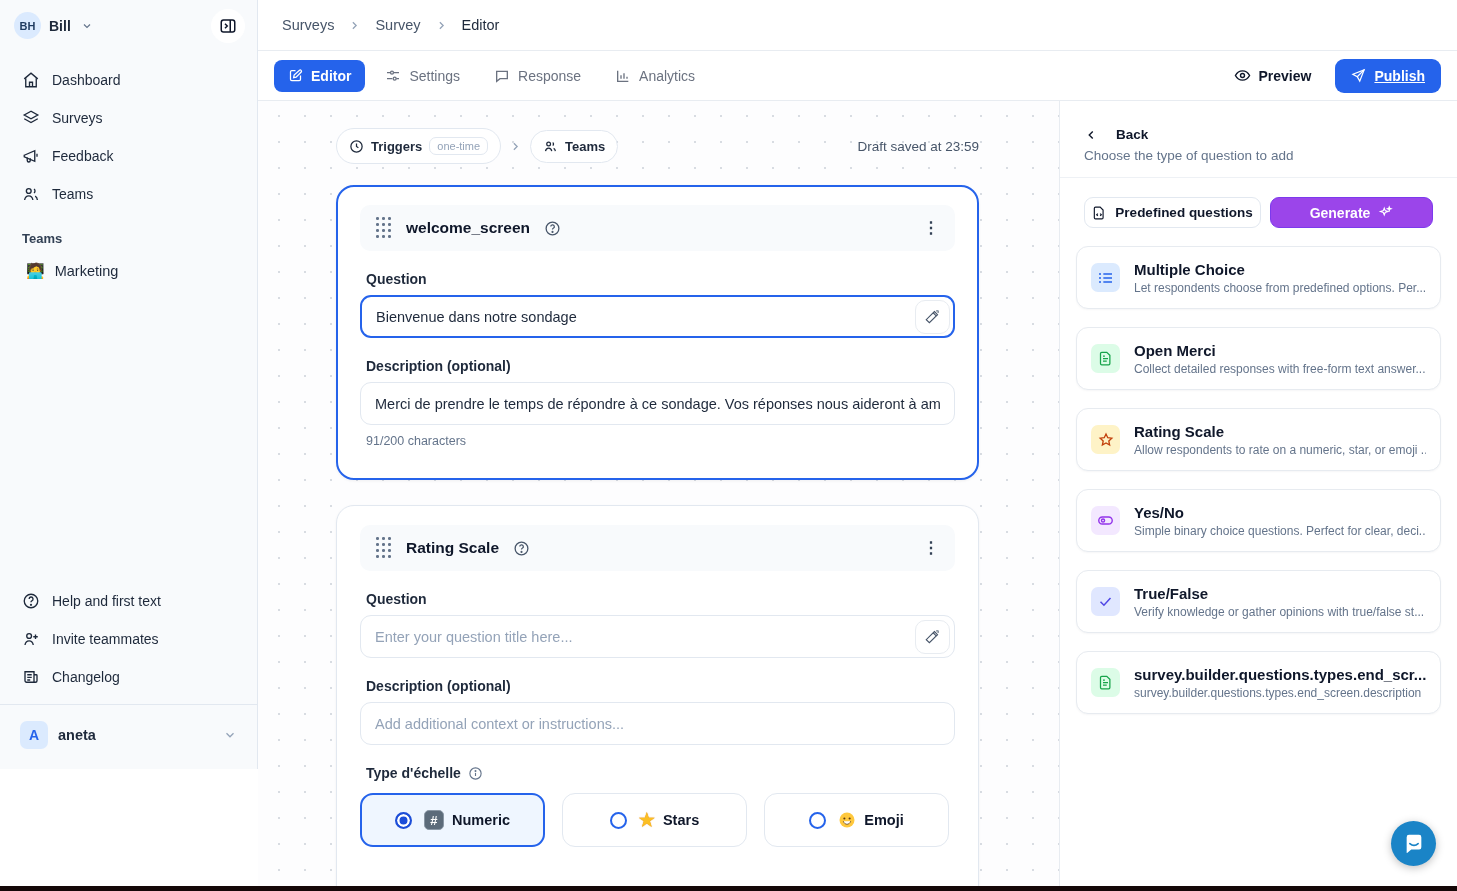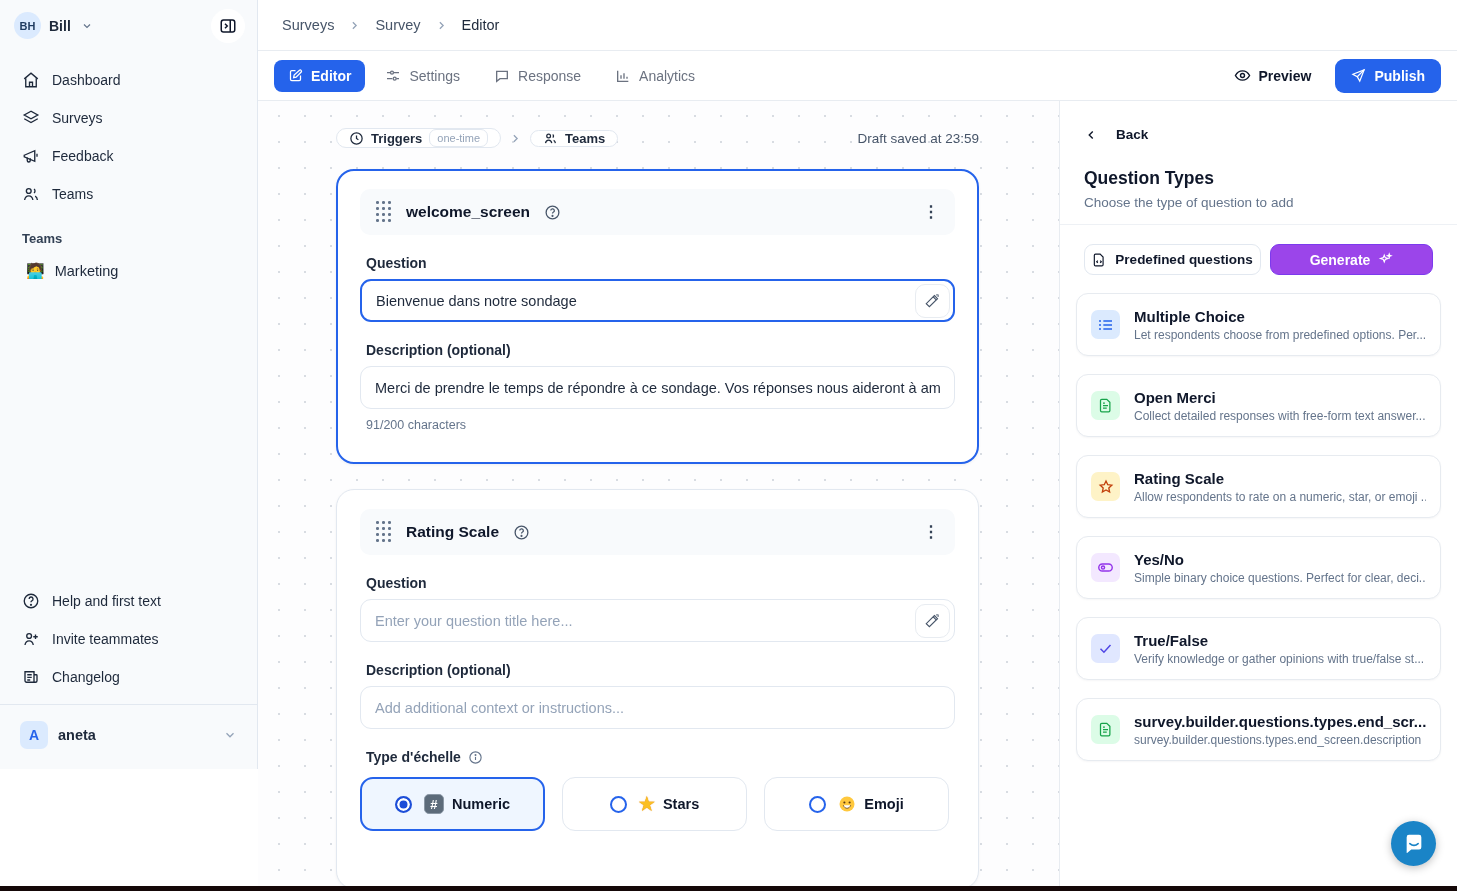--- a/index.html
+++ b/index.html
@@ -41,31 +41,31 @@
   .crumb-sep { color:#94a3b8; display:flex; }
   .toolbar { height:50px; display:flex; align-items:center; padding:0 16px; gap:6px;
     border-bottom:1px solid #e8ecf1; background:#fff; }
   .tab { display:flex; align-items:center; gap:8px; font-size:14px; color:#6b7280;
     padding:8px 14px; border-radius:8px; cursor:pointer; }
   .tab.active { background:#2563eb; color:#fff; font-weight:bold; }
   .toolbar-right { margin-left:auto; display:flex; align-items:center; gap:14px; }
   .btn-ghost { display:flex; align-items:center; gap:8px; font-size:14px; font-weight:bold;
     color:#0f172a; cursor:pointer; padding:8px 10px; }
   .btn-primary { display:flex; align-items:center; gap:8px; background:#2563eb; color:#fff;
-    font-size:14px; font-weight:bold; border:none; border-radius:9px; padding:9px 16px; cursor:pointer; }
+    font-size:14px; font-weight:bold; border:none; border-radius:9px; padding:9px 16px; cursor:pointer;text-decoration:underline; }
 
   
   .content { position:absolute; top:101px; left:0; width:1199px; height:790px; display:flex; }
   .canvas { width:801px; height:100%; overflow:hidden; background:#fdfdfe;
     background-image:radial-gradient(circle, #d8dce2 1.3px, transparent 1.4px);
     background-size:26px 26px; background-position:8px 2px; }
   .canvas-inner { width:643px; margin-left:78px; }
   .flow-row { margin-top:27px; display:flex; align-items:center; gap:8px; }
   .pill { display:flex; align-items:center; gap:7px; background:#fff; border:1px solid #e2e8f0;
-    border-radius:999px; padding:0 12px; font-size:13px; font-weight:bold; color:#1e293b; cursor:pointer; }
+    border-radius:999px; padding:8px 12px; font-size:13px; font-weight:bold; color:#1e293b; cursor:pointer; }
   .pill-badge { font-size:11px; font-weight:normal; color:#94a3b8; border:1px solid #e2e8f0;
     border-radius:7px; padding:2px 7px; background:#fff; }
   .flow-sep { color:#94a3b8; display:flex; }
   .draft { margin-left:auto; font-size:13.5px; color:#475569; }
 
   .qcard { background:#fff; border-radius:18px; }
   .qcard.selected { border:2px solid #2563eb; margin-top:21px; padding:18px 22px 30px; box-shadow:0 1px 3px rgba(15,23,42,.06); }
   .qcard.plain { border:1px solid #e2e8f0; margin-top:25px; padding:19px 23px 30px; height:400px; box-shadow:0 1px 3px rgba(15,23,42,.05); }
   .qcard-head { background:#f8fafc; border-radius:10px; height:46px; display:flex; align-items:center;
     padding:0 16px; gap:14px; }
@@ -497,21 +497,20 @@
 
       <div class="panel">
         <div class="back-row">
           <span>
               <svg width="14" height="14" viewBox="0 0 24 24" fill="none" stroke="#0f172a" stroke-width="2.4">
                 <path d="M15 6l-6 6 6 6"></path>
               </svg>
             </span>
           <span class="back-label">Back</span>
         </div>
-        <div class="panel-title">Question Types</div>
         <div class="panel-sub">Choose the type of question to add</div>
         <div class="panel-div"></div>
         <div class="panel-btns">
           <button class="btn-predef">
             <span>
                 <svg width="14" height="14" viewBox="0 0 24 24" fill="none" stroke="#0f172a" stroke-width="2">
                   <path d="M6 2h8l5 5v13a2 2 0 0 1-2 2H6a2 2 0 0 1-2-2V4a2 2 0 0 1 2-2z"></path>
                   <path d="M10 13l-2 2 2 2M14 13l2 2-2 2"></path>
                 </svg>
               </span>

